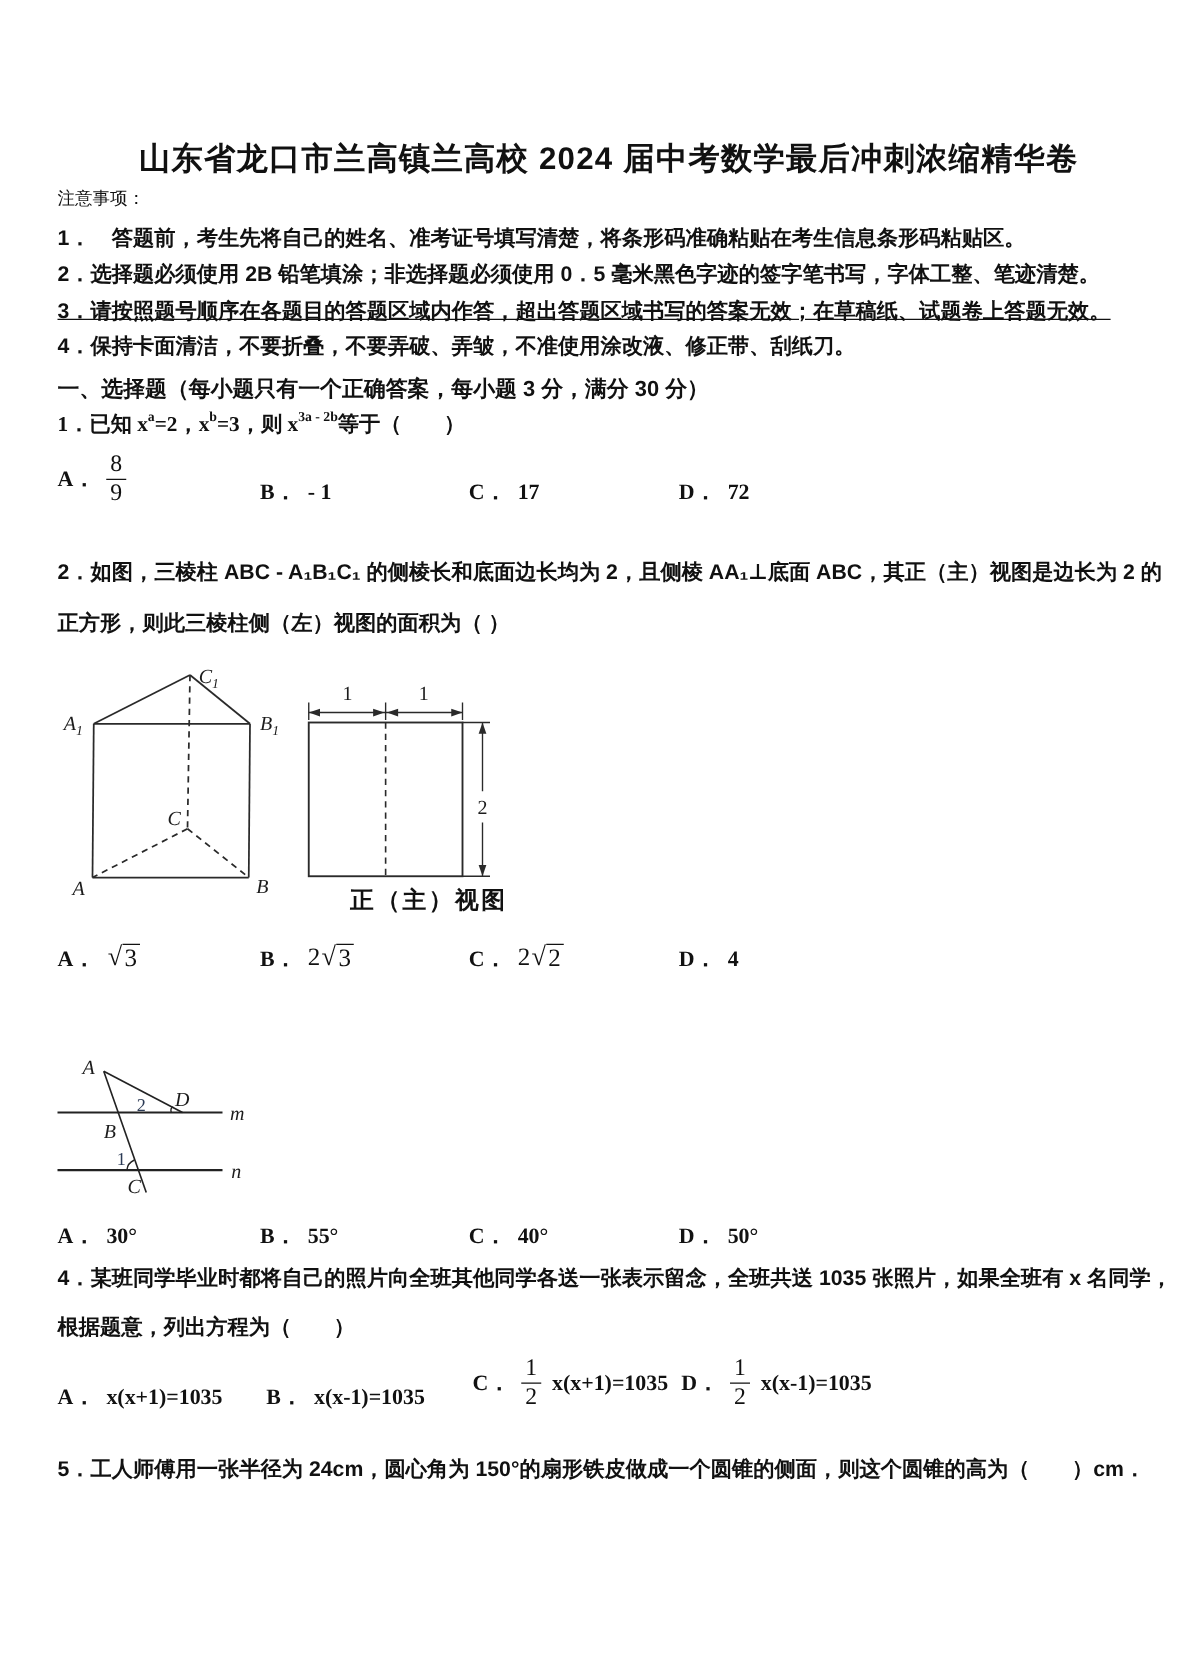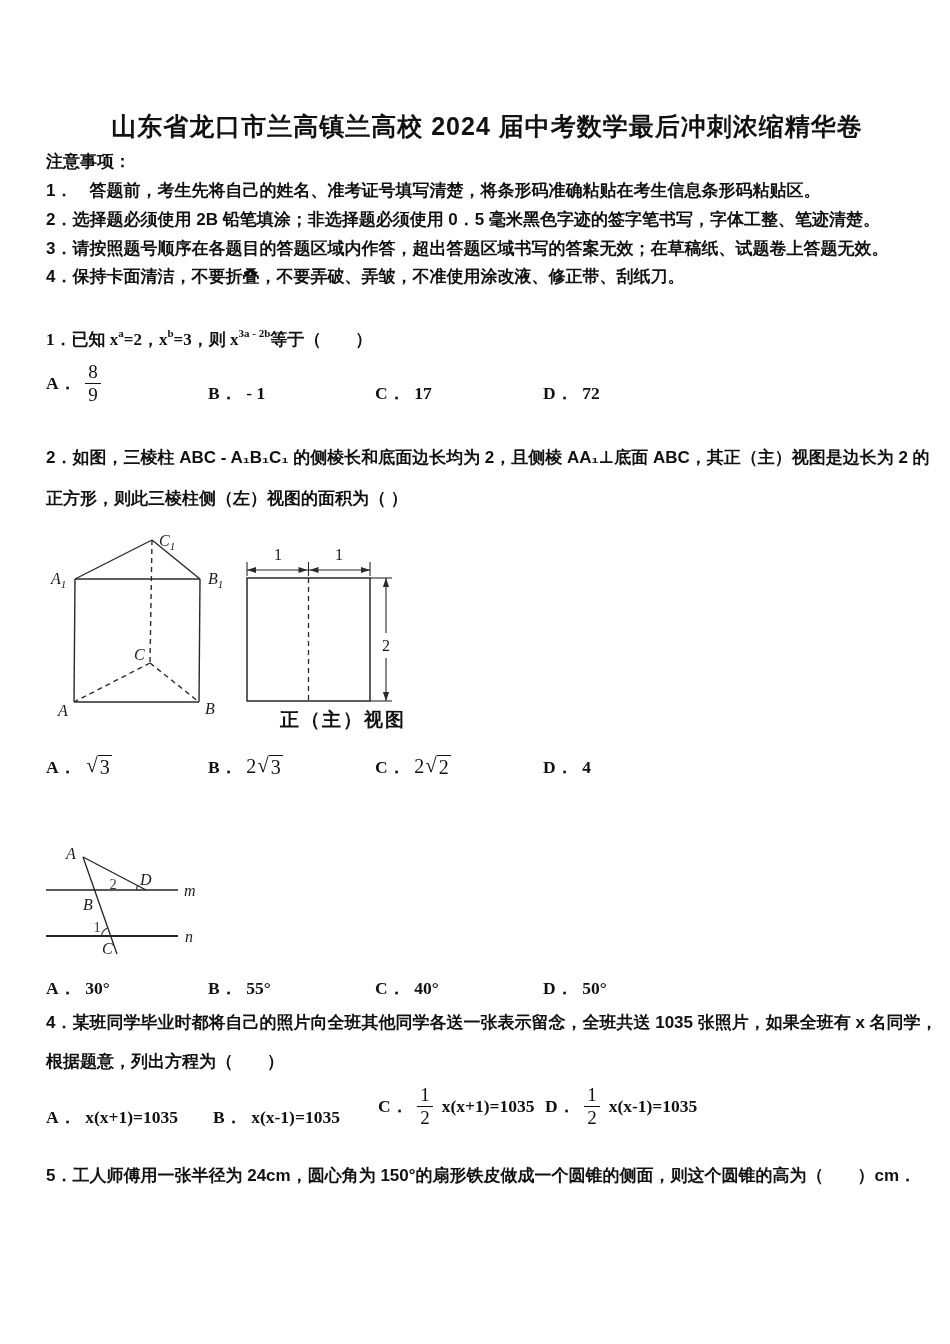--- a/index.html
+++ b/index.html
@@ -2,21 +2,21 @@
 <html><head>
 <meta charset="utf-8">
 <style>
   html,body{margin:0;padding:0;background:#ffffff;}
   #page{
     position:relative;width:950px;height:1344px;background:#ffffff;
     font-family:"Liberation Sans","DejaVu Sans",sans-serif;color:#111111;overflow:hidden;
   }
   .abs{position:absolute;white-space:nowrap;}
   .title{width:950px;text-align:center;font-size:25px;font-weight:800;letter-spacing:1px;padding-left:12px;}
-  .notice-h{font-size:17px;font-weight:700;}
+  .notice-h{font-size:14px;font-weight:400;}
   .notice{font-size:17px;font-weight:600;}
   .sect{font-size:17.5px;font-weight:700;}
   .stem{font-size:17px;font-weight:600;}
   .stem sup{font-size:11px;font-weight:700;font-family:"Liberation Serif","DejaVu Serif",serif;position:relative;top:-1px;}
   .serifv{font-family:"Liberation Serif","DejaVu Serif",serif;}
   .olab{font-family:"Liberation Serif","DejaVu Serif",serif;font-weight:700;font-size:17.5px;}
   .oval{font-family:"Liberation Serif","DejaVu Serif",serif;font-weight:700;font-size:17.5px;}
   .optflex{display:flex;align-items:center;gap:9px;}
   .frac{display:inline-flex;flex-direction:column;align-items:center;line-height:1.12;
         font-family:"Liberation Serif","DejaVu Serif",serif;font-weight:400;font-size:19px;}
@@ -36,23 +36,24 @@
 </head>
 <body>
 
 <div id="page">
 
   <div class="abs title" style="top:110px;left:0;">山东省龙口市兰高镇兰高校 2024 届中考数学最后冲刺浓缩精华卷</div>
 
   <div class="abs notice-h" style="top:150px;left:46px;">注意事项：</div>
   <div class="abs notice" style="top:179px;left:46px;">1．　答题前，考生先将自己的姓名、准考证号填写清楚，将条形码准确粘贴在考生信息条形码粘贴区。</div>
   <div class="abs notice" style="top:208px;left:46px;">2．选择题必须使用 2B 铅笔填涂；非选择题必须使用 0．5 毫米黑色字迹的签字笔书写，字体工整、笔迹清楚。</div>
-  <div class="abs notice" style="top:237px;left:46px;">3．请按照题号顺序在各题目的答题区域内作答，超出答题区域书写的答案无效；在草稿纸、试题卷上答题无效。</div>
+  <div class="abs notice" style="top:237px;left:46px;text-decoration:underline;">3．请按照题号顺序在各题目的答题区域内作答，超出答题区域书写的答案无效；在草稿纸、试题卷上答题无效。</div>
   <div class="abs notice" style="top:265px;left:46px;">4．保持卡面清洁，不要折叠，不要弄破、弄皱，不准使用涂改液、修正带、刮纸刀。</div>
 
+  <div class="abs sect" style="top:299px;left:46px;">一、选择题（每小题只有一个正确答案，每小题 3 分，满分 30 分）</div>
 
   <div class="abs stem" style="top:328px;left:46px;">
     <span class="serifv">1．已知 x</span><sup>a</sup><span class="serifv">=2，x</span><sup>b</sup><span class="serifv">=3，则 x</span><sup>3a - 2b</sup><span>等于（　　）</span>
   </div>
 
   <div class="abs optflex" style="top:357px;left:46px;height:52px;">
     <span class="olab">A．</span>
     <span class="frac">
       <span class="fnum">8</span>
       <span class="fden">9</span>

